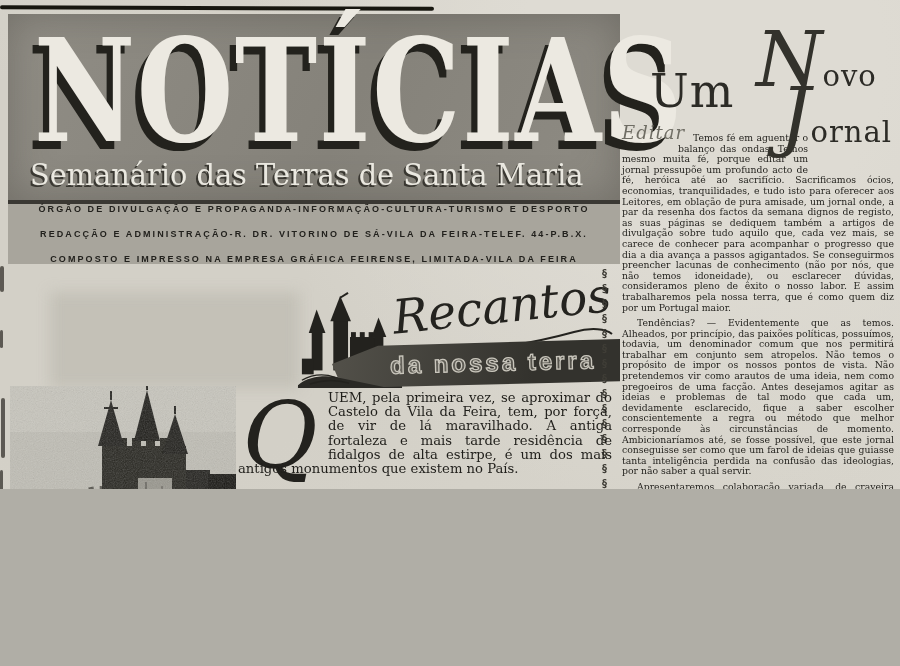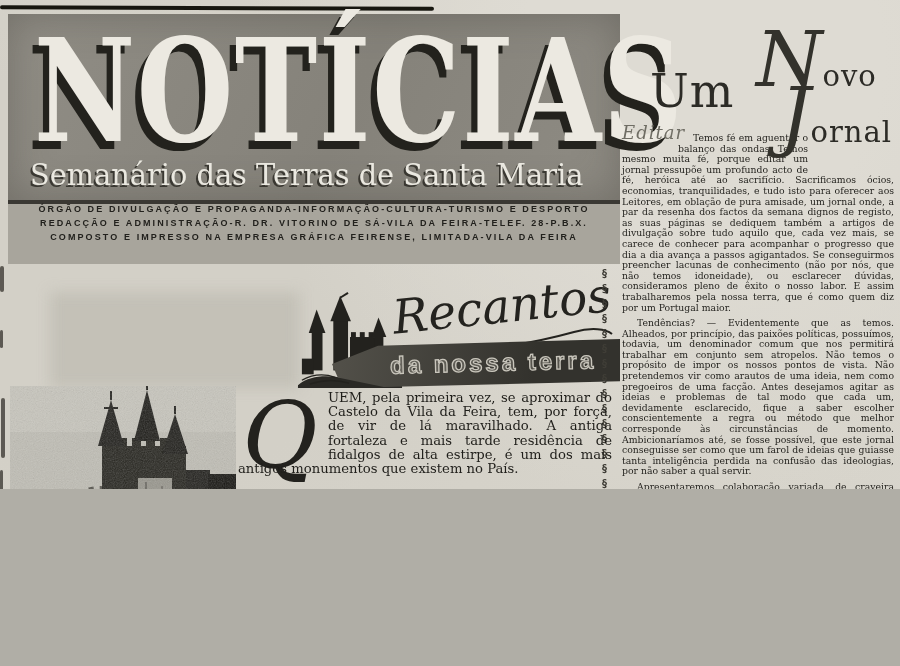--- a/index.html
+++ b/index.html
@@ -22,21 +22,21 @@
   .masthead{position:absolute;left:8px;top:14px;width:612px;height:186px;
     background:linear-gradient(115deg,#908d85,#85827a 55%,#8e8b83);
     box-shadow:inset 0 0 40px rgba(60,58,52,.35);}
   .masthead-title{position:absolute;left:26px;top:6px;font-weight:bold;font-size:142px;line-height:1;
     letter-spacing:2px;color:#ece9e1;text-shadow:-8px 8px 0 #23221d;
     transform:scaleX(.78);transform-origin:left top;white-space:nowrap;}
   .masthead-sub{position:absolute;left:22px;bottom:8px;font-size:30px;color:#eae8e0;
     text-shadow:-2px 2px 0 rgba(32,31,26,.75);transform:scaleX(.96);transform-origin:left bottom;white-space:nowrap;}
 
   .infobox{position:absolute;left:8px;top:200px;width:612px;height:60px;background:#a8a59c;
-    border-top:4px solid #3a3833;display:flex;flex-direction:column;justify-content:flex-start;align-items:center;gap:4px;}
+    border-top:4px solid #3a3833;display:flex;flex-direction:column;justify-content:space-between;align-items:center;gap:4px;}
   .info-line{font-family:"Liberation Sans",sans-serif;font-weight:bold;font-size:9px;letter-spacing:2.1px;
     color:#22211d;white-space:nowrap;}
 
   
   .recantos-castle{position:absolute;left:296px;top:288px;width:108px;height:102px;}
   .recantos-script{position:absolute;left:390px;top:290px;font-size:47px;font-style:italic;
     color:#24231f;transform:rotate(-6deg);transform-origin:left top;white-space:nowrap;}
   .recantos-flourish{position:absolute;left:378px;top:322px;width:238px;height:34px;}
   .band{position:absolute;left:332px;top:339px;width:288px;height:48px;
     background:linear-gradient(100deg,#53514a,#33322d 70%);
@@ -96,21 +96,21 @@
   <div class="edge-mark" style="left:0;top:470px;width:3px;height:46px;"></div>
   <div class="edge-mark" style="left:2px;top:524px;width:3px;height:30px;"></div>
   <div class="edge-mark" style="left:0;top:588px;width:4px;height:42px;"></div>
 
   <div class="masthead">
     <div class="masthead-title">NOTÍCIAS</div>
     <div class="masthead-sub">Semanário das Terras de Santa Maria</div>
   </div>
   <div class="infobox">
     <div class="info-line">ÓRGÃO DE DIVULGAÇÃO E PROPAGANDA-INFORMAÇÃO-CULTURA-TURISMO E DESPORTO</div>
-    <div class="info-line">REDACÇÃO E ADMINISTRAÇÃO-R. DR. VITORINO DE SÁ-VILA DA FEIRA-TELEF. 28-P.B.X.</div>
+    <div class="info-line">REDACÇÃO E ADMINISTRAÇÃO-R. DR. VITORINO DE SÁ-VILA DA FEIRA-TELEF. 44-P.B.X.</div>
     <div class="info-line">COMPOSTO E IMPRESSO NA EMPRESA GRÁFICA FEIRENSE, LIMITADA-VILA DA FEIRA</div>
   </div>
 
   <svg class="recantos-castle" viewBox="0 0 110 100">
     <path d="M2,97 C18,84 38,88 58,91 C80,94 96,87 108,80 L108,100 L2,100 Z" fill="#2a2925"></path>
     <path d="M6,92 q16,-9 34,-3 M14,96 q20,-7 40,-1 M60,92 q18,-5 34,-9" stroke="#23221e" stroke-width="1.4" fill="none"></path>
     <rect x="16" y="42" width="11" height="40" fill="#23221e"></rect>
     <polygon points="13,44 30,44 21,20" fill="#23221e"></polygon>
     <rect x="38" y="30" width="15" height="52" fill="#23221e"></rect>
     <polygon points="35,32 56,32 45,6" fill="#23221e"></polygon>

